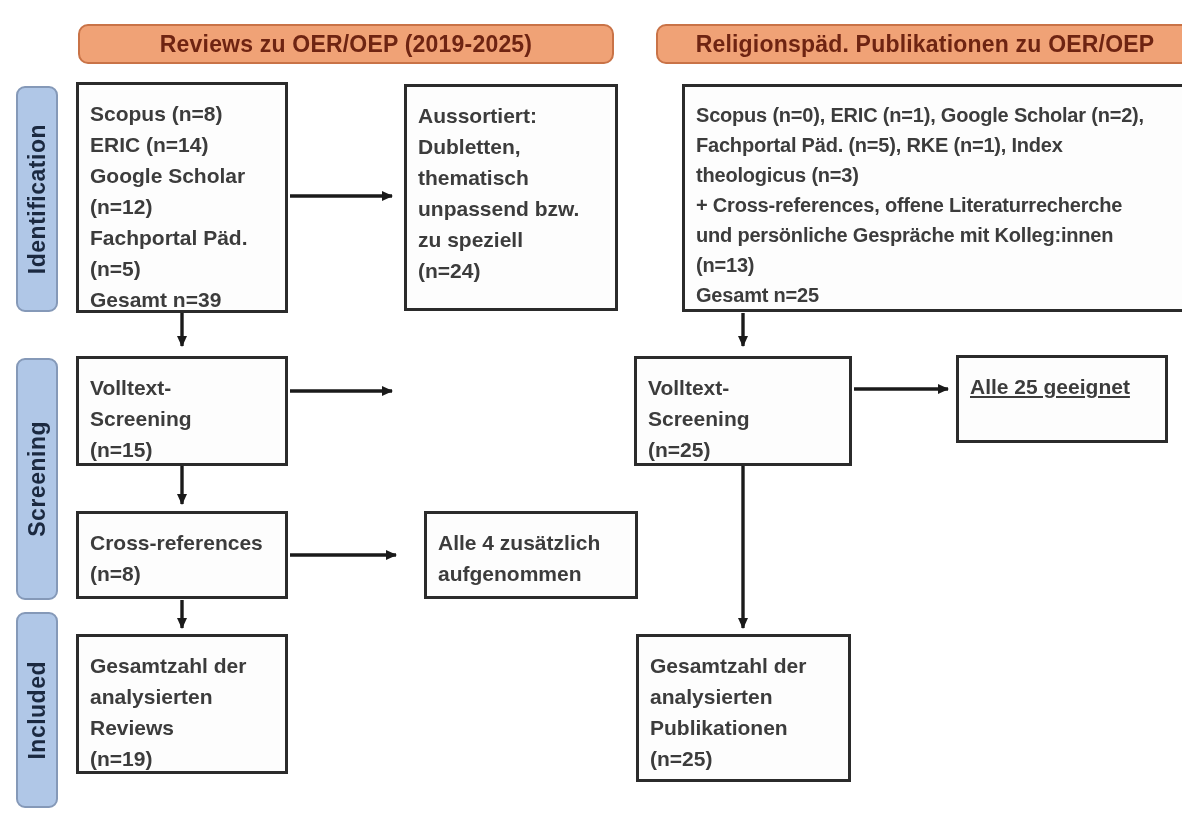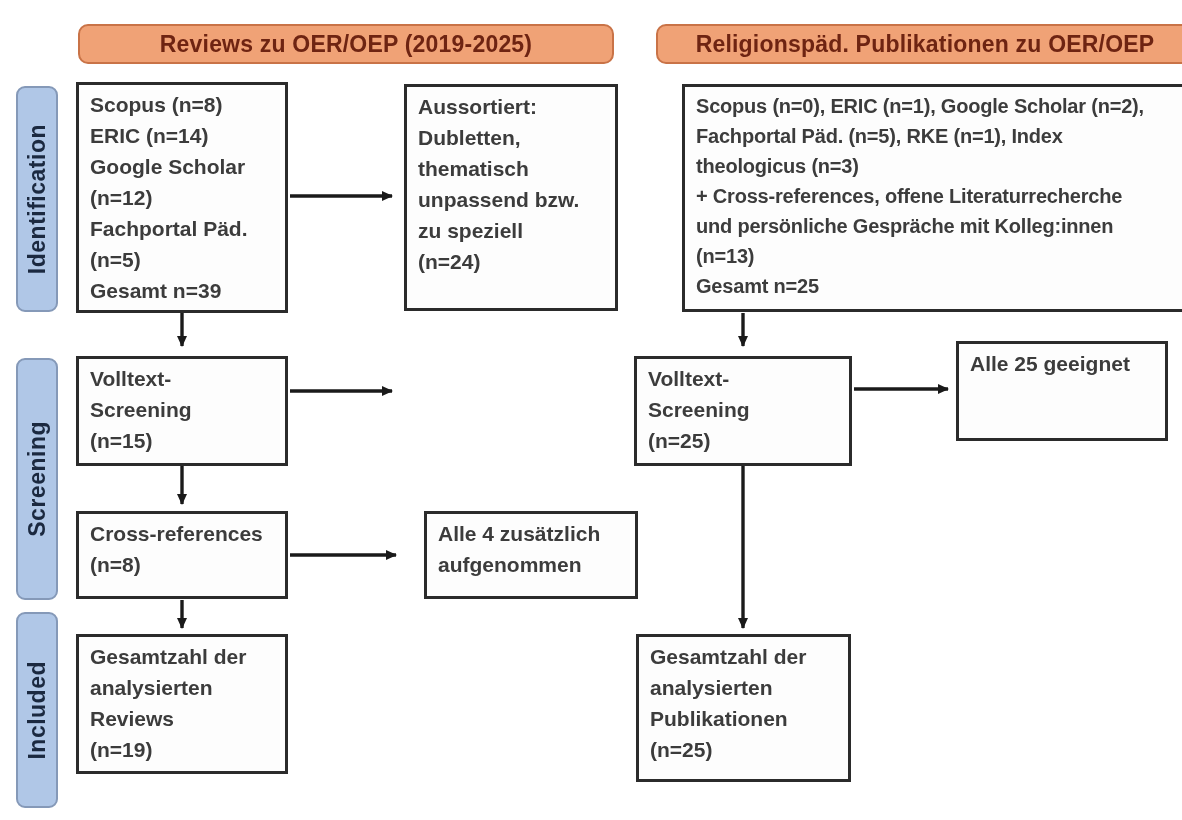--- a/index.html
+++ b/index.html
@@ -57,21 +57,21 @@
     white-space:nowrap;
   }
   .box{
     position:absolute;
     box-sizing:border-box;
     background:var(--box-fill);
     border:3px solid var(--box-border);
     color:var(--box-text);
     font-size:21px;font-weight:bold;
     line-height:31px;
-    padding:4px 11px;
+    padding:13px 11px;
     white-space:pre-line;
     overflow:hidden;
   }
   .box.small-text{
     font-size:20px;
     line-height:30px;
     white-space:pre;
     letter-spacing:-0.2px;
     margin-left:48px;
   }
@@ -141,19 +141,19 @@
   <div class="box small-text" style="left:634px;top:84px;width:534px;height:228px;">Scopus (n=0), ERIC (n=1), Google Scholar (n=2),
 Fachportal Päd. (n=5), RKE (n=1), Index
 theologicus (n=3)
 + Cross-references, offene Literaturrecherche
 und persönliche Gespräche mit Kolleg:innen
 (n=13)
 Gesamt n=25</div>
   <div class="box" style="left:634px;top:356px;width:218px;height:110px;">Volltext-
 Screening
 (n=25)</div>
-  <div class="box" style="left:956px;top:341px;width:212px;height:100px;">Alle 25 geeignet</div>
+  <div class="box" style="left:956px;top:355px;width:212px;height:88px;text-decoration:underline;">Alle 25 geeignet</div>
   <div class="box" style="left:636px;top:634px;width:215px;height:148px;">Gesamtzahl der
 analysierten
 Publikationen
 (n=25)</div>
 
 </div>
 
 </body></html>

